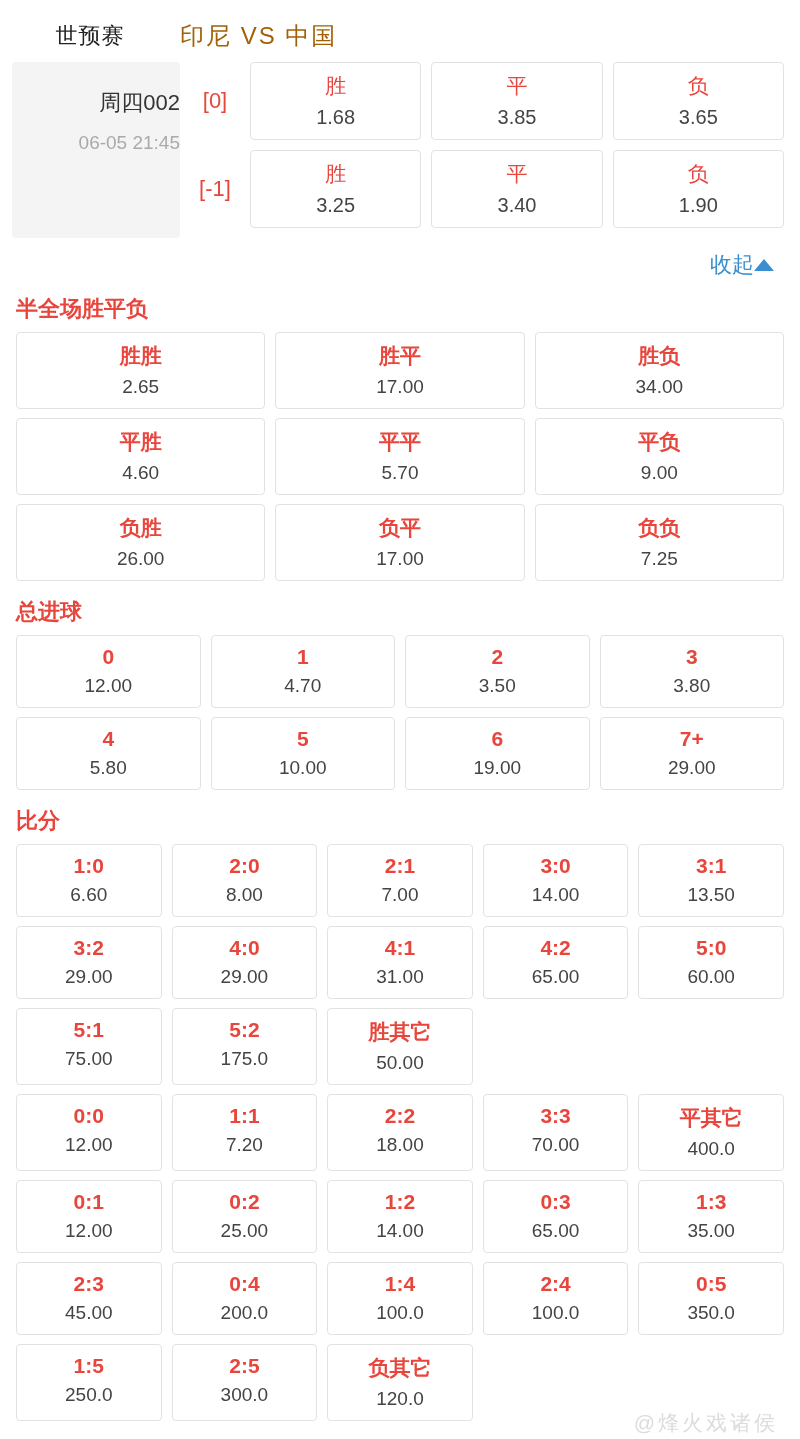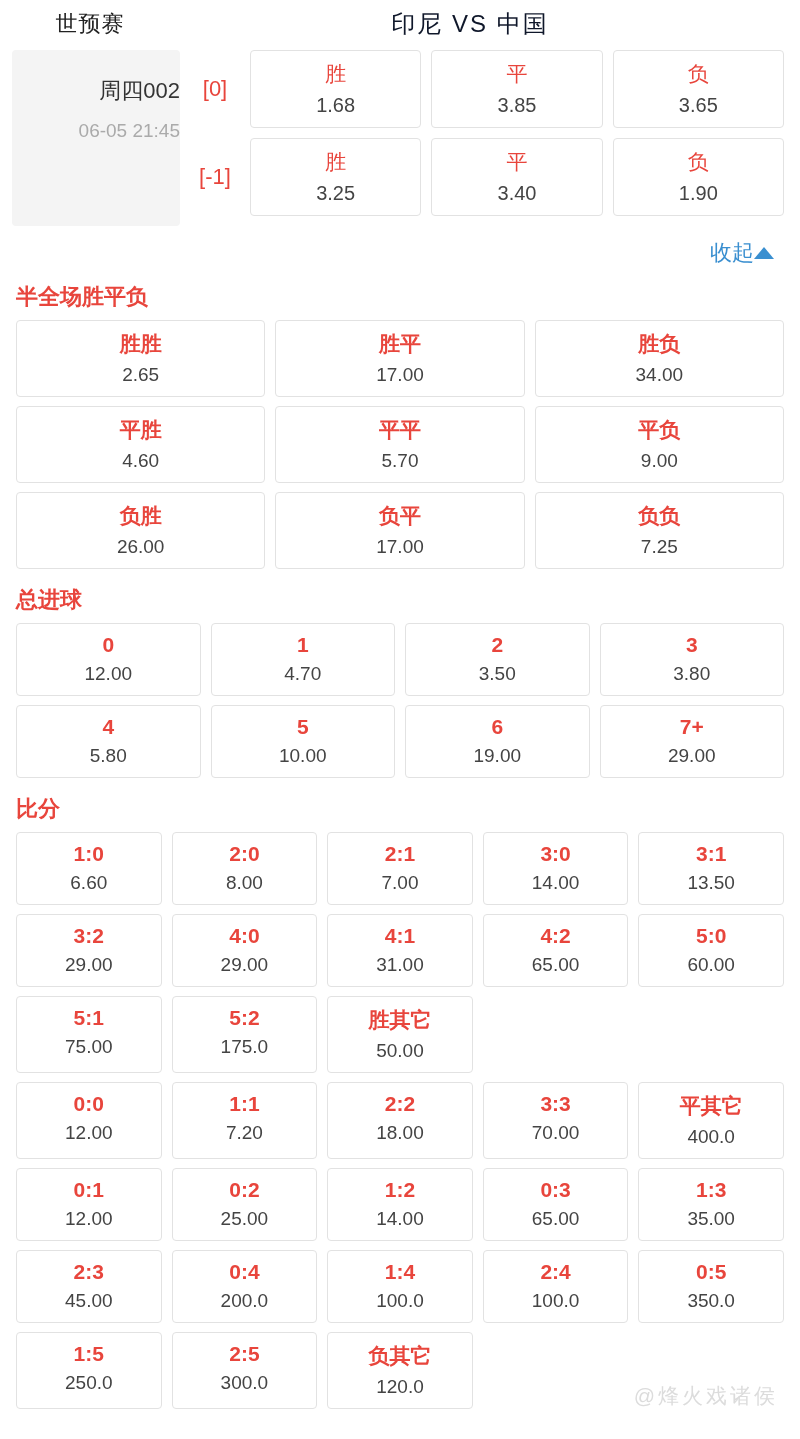--- a/index.html
+++ b/index.html
@@ -8,34 +8,33 @@
     background: #ffffff;
     font-family: "Liberation Sans", "DejaVu Sans", sans-serif;
     color: #333;
   }
   body { width: 800px; min-height: 1439px; position: relative; overflow: hidden; }
 
   
   .top-bar {
     display: flex;
     align-items: center;
-    padding: 8px 0 10px 0;
+    padding: 20px 0 10px 0;
   }
   .league {
     width: 180px;
     text-align: center;
     font-size: 22px;
     color: #222;
     letter-spacing: 1px;
   }
   .teams {
     flex: 1;
-    text-align: center;
     font-size: 24px;
-    color: #0f172a;
+    color: #a16207;
     letter-spacing: 2px;
     padding-right: 40px;
   }
 
   
   .match-row {
     display: flex;
     align-items: flex-start;
     padding: 0 16px 0 12px;
   }
@@ -129,21 +128,21 @@
 
   .grid .cell .lab { font-size: 21px; font-weight: bold; }
   .grid .cell .val { font-size: 19px; text-align: center; }
 
   .spacer { height: 6px; }
 
   
   .watermark {
     position: absolute;
     right: 22px;
-    bottom: 29px;
+    bottom: 2px;
     font-size: 21px;
     color: #dcdcdc;
     letter-spacing: 3px;
     user-select: none;
   }
 </style>
 </head>
 <body>
 
 <div class="top-bar">

